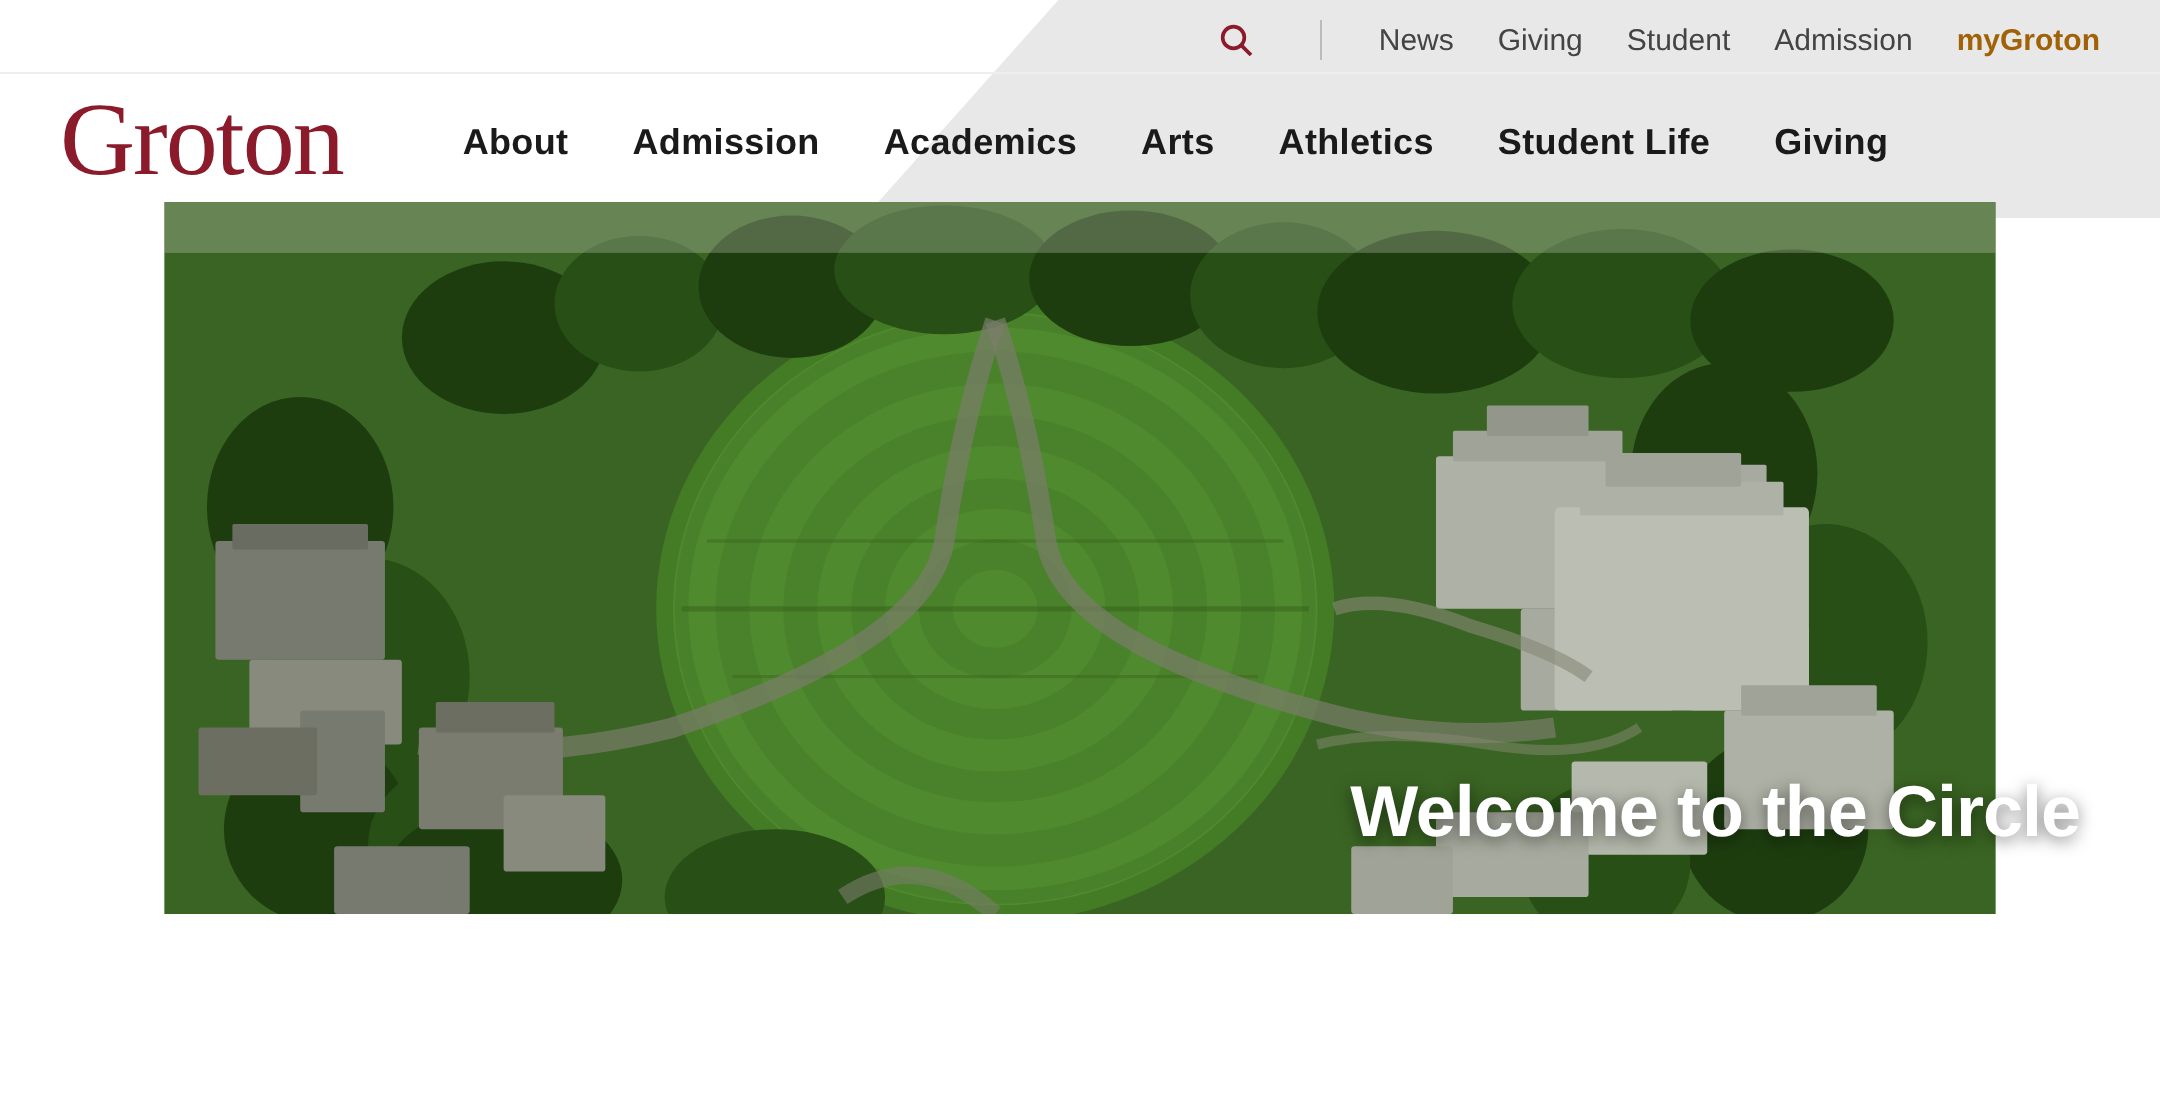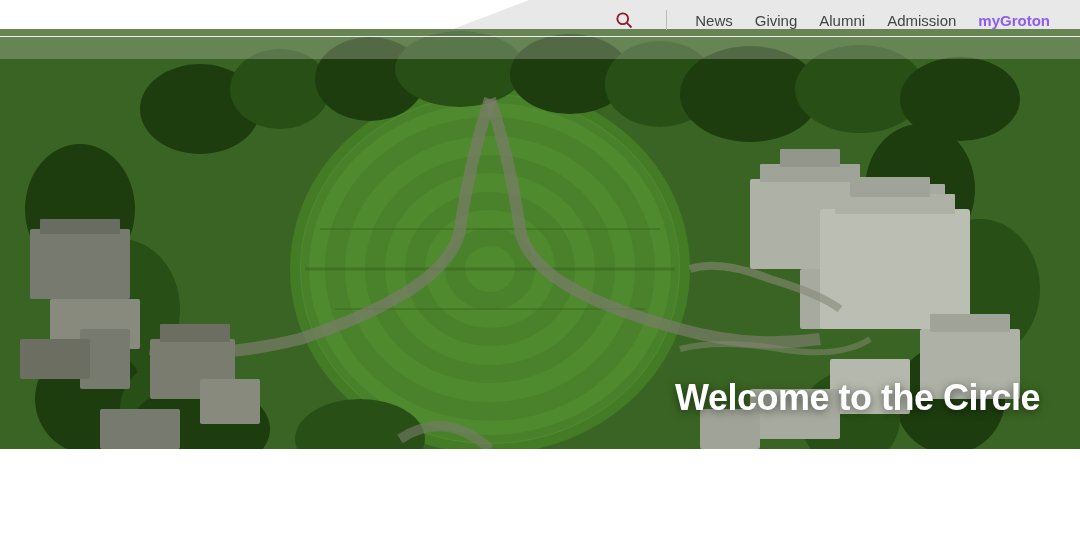--- a/index.html
+++ b/index.html
@@ -23,21 +23,21 @@
     .top-bar-link {
       font-family: Arial, Helvetica, sans-serif;
       font-size: 15px;
       color: #444;
       text-decoration: none;
       cursor: pointer;
       font-weight: 400;
     }
 
     .top-bar-link.mygroton {
-      color: #8b5cf6;
+      color: #a16207;
       font-weight: 600;
     }
 
     .search-icon-wrap {
       cursor: pointer;
       display: flex;
       align-items: center;
       margin-right: 8px;
     }
 
@@ -94,21 +94,21 @@
       color: #1a1a1a;
       text-decoration: none;
       cursor: pointer;
       letter-spacing: 0.01em;
     }
 
     
     .hero {
       position: relative;
       width: 1080px;
-      height: 420px;
+      height: 356px;
       overflow: hidden;
       margin-top: -8px;
     }
 
     
     .hero-canvas {
       width: 100%;
       height: 100%;
       position: absolute;
       top: 0;
@@ -165,26 +165,40 @@
       <div class="search-icon-wrap">
         <svg viewBox="0 0 24 24">
           <circle cx="10.5" cy="10.5" r="6.5"></circle>
           <line x1="15.5" y1="15.5" x2="21" y2="21"></line>
         </svg>
       </div>
       <div class="divider-line"></div>
       <div class="top-bar-links">
         <a class="top-bar-link">News</a>
         <a class="top-bar-link">Giving</a>
-        <a class="top-bar-link">Alumni</a>
+        <a class="top-bar-link">Student</a>
         <a class="top-bar-link">Admission</a>
         <a class="top-bar-link mygroton">myGroton</a>
       </div>
     </div>
 
+    <div class="logo-nav-row">
+      <div class="logo-area">
+        <div class="logo">Groton</div>
+      </div>
+      <nav class="main-nav">
+        <a class="main-nav-link">About</a>
+        <a class="main-nav-link">Admission</a>
+        <a class="main-nav-link">Academics</a>
+        <a class="main-nav-link">Arts</a>
+        <a class="main-nav-link">Athletics</a>
+        <a class="main-nav-link">Student Life</a>
+        <a class="main-nav-link">Giving</a>
+      </nav>
+    </div>
   </div>
 </div>
 
 <div class="hero">
   <svg class="hero-canvas" viewBox="0 0 1080 420" xmlns="http://www.w3.org/2000/svg">
 
     <rect width="1080" height="420" fill="#4a7a30"></rect>
 
     <rect width="1080" height="420" fill="#3d6b25" opacity="0.8"></rect>
 

